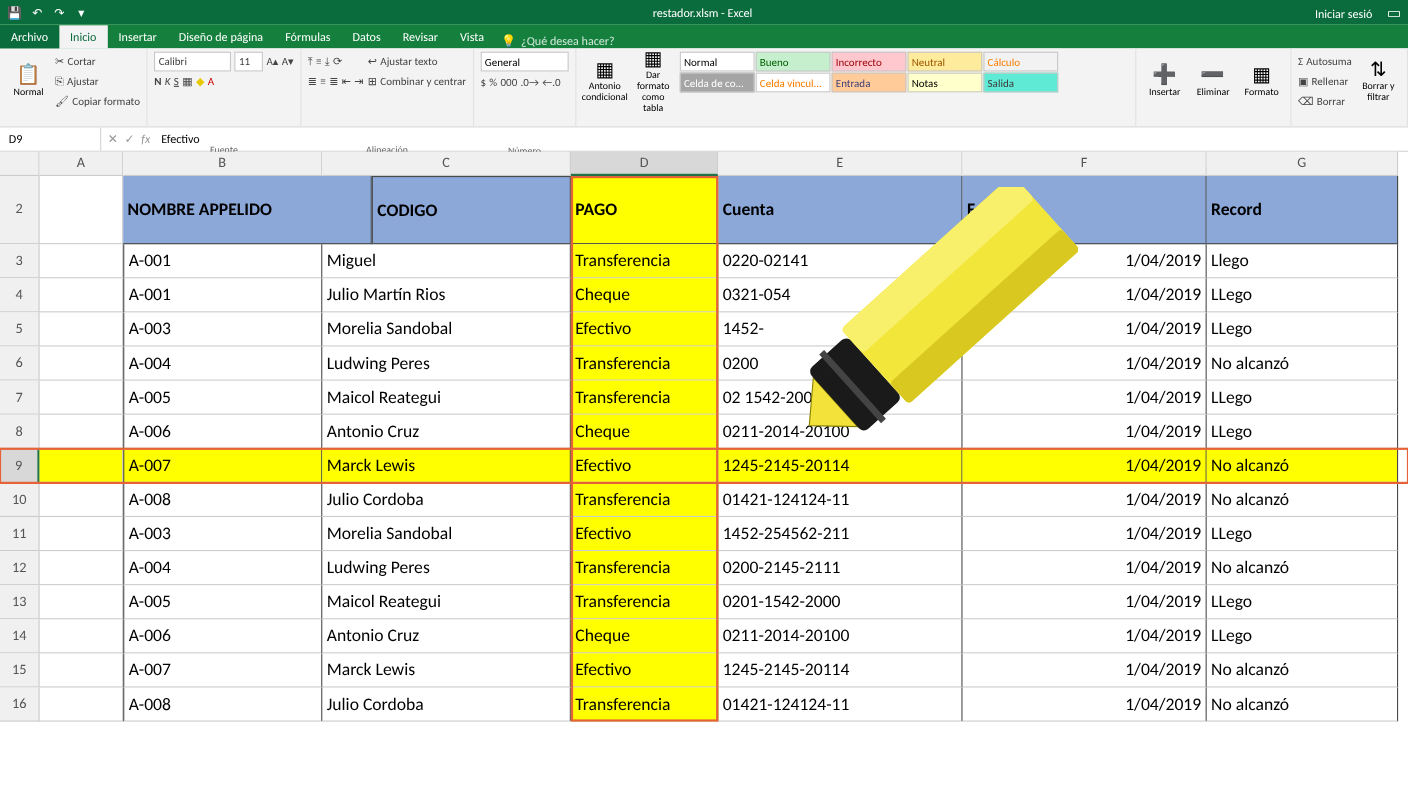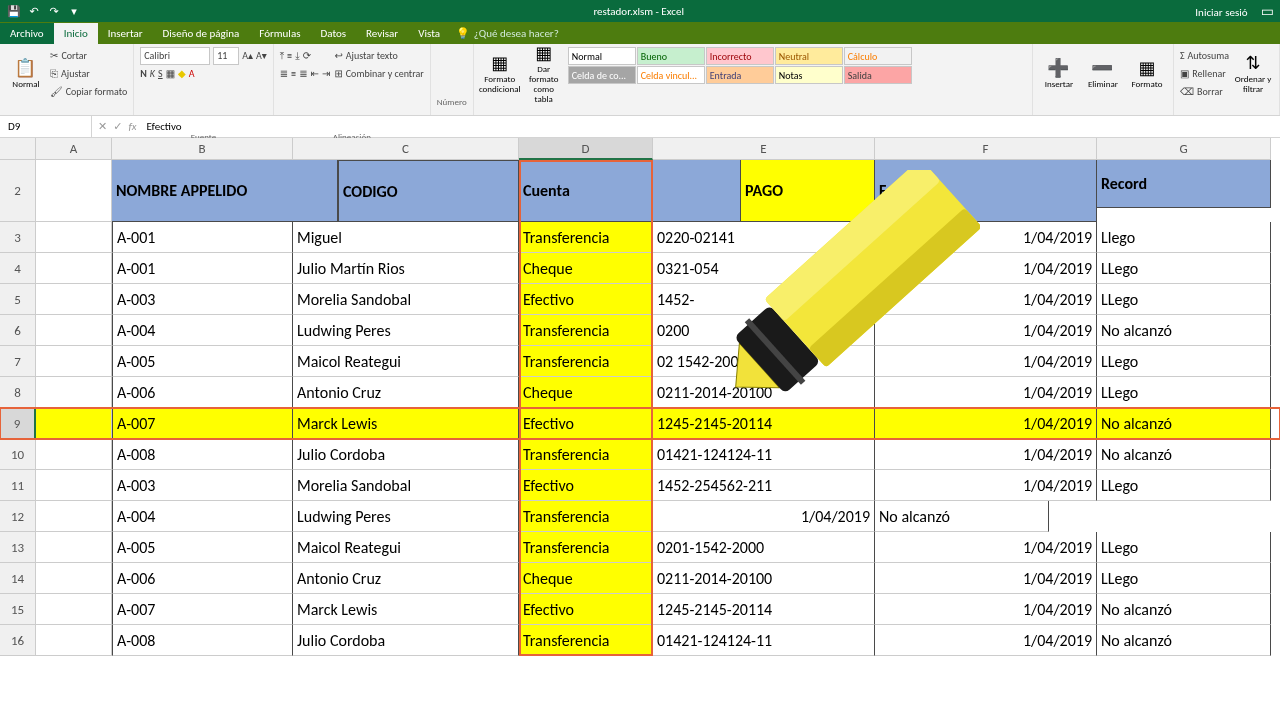--- a/index.html
+++ b/index.html
@@ -6,21 +6,21 @@
 body { width: 1280px; height: 720px; background: #fff; overflow: hidden; position: relative; font-size: 12px; }
 
 
 .titlebar { height: 22px; background: #0a6b3d; color: #fff; display: flex; align-items: center; font-size: 11px; }
 .titlebar-left { display: flex; gap: 4px; padding-left: 6px; }
 .titlebar-left span { width: 16px; text-align: center; }
 .titlebar-center { flex: 1; text-align: center; }
 .titlebar-right { padding-right: 6px; font-size: 14px; }
 
 
-.ribbon-tabs { height: 22px; background: #4d7c0f; display: flex; align-items: center; color: #fff; font-size: 11px; }
+.ribbon-tabs { height: 22px; background: #15803d; display: flex; align-items: flex-end; color: #fff; font-size: 11px; }
 .rtab { padding: 4px 10px; cursor: pointer; }
 .rtab.file { background: #0a6b3d; }
 .rtab.active { background: #f3f3f3; color: #0a6b3d; }
 .ribbon-tell { display: flex; align-items: center; gap: 4px; padding-left: 6px; color: #d0e8d8; }
 .ribbon-right { margin-left: auto; padding-right: 10px; display: flex; align-items: center; }
 
 
 .ribbon { height: 72px; background: #f3f3f3; border-bottom: 1px solid #d4d4d4; display: flex; font-size: 10px; }
 .rgroup { border-right: 1px solid #e1e1e1; padding: 3px 6px 0 6px; display: flex; flex-direction: column; }
 .rgroup-body { flex: 1; display: flex; gap: 4px; align-items: flex-start; }
@@ -170,44 +170,56 @@
         <div class="rrow">
             <span>⊞</span>
             <span>Combinar y centrar</span>
           </div>
       </div>
     </div>
     <div class="rgroup-label">Alineación</div>
   </div>
 
   <div class="rgroup">
+    <div class="rgroup-body">
+      <div class="rcol">
+        <div class="rsel" style="width:80px">General</div>
+        <div class="rrow">
+          <span>$</span>
+          <span>%</span>
+          <span>000</span>
+          <span>.0→</span>
+          <span>←.0</span>
+        </div>
+      </div>
+    </div>
     <div class="rgroup-label">Número</div>
   </div>
 
   <div class="rgroup" style="flex:1">
     <div class="rgroup-body">
       <div class="rbtn-big">
           <span class="ic">▦</span>
-          <span class="txt">Formato condicional</span>
+          <span class="txt">Antonio condicional</span>
         </div>
       <div class="rbtn-big">
           <span class="ic">▦</span>
           <span class="txt">Dar formato como tabla</span>
         </div>
       <div id="styles-grid" style="display:grid;grid-template-columns:repeat(5,68px);gap:1px">
           <div class="style-swatch" style="background: rgb(255, 255, 255); color: rgb(0, 0, 0);">Normal</div>
           <div class="style-swatch" style="background: rgb(198, 239, 206); color: rgb(0, 97, 0);">Bueno</div>
           <div class="style-swatch" style="background: rgb(255, 199, 206); color: rgb(156, 0, 6);">Incorrecto</div>
           <div class="style-swatch" style="background: rgb(255, 235, 156); color: rgb(156, 87, 0);">Neutral</div>
           <div class="style-swatch" style="background: rgb(242, 242, 242); color: rgb(250, 125, 0);">Cálculo</div>
           <div class="style-swatch" style="background: rgb(165, 165, 165); color: rgb(255, 255, 255);">Celda de co...</div>
           <div class="style-swatch" style="background: rgb(255, 255, 255); color: rgb(250, 125, 0);">Celda vincul...</div>
           <div class="style-swatch" style="background: rgb(255, 204, 153); color: rgb(63, 63, 118);">Entrada</div>
           <div class="style-swatch" style="background: rgb(255, 255, 204); color: rgb(0, 0, 0);">Notas</div>
-          <div class="style-swatch" style="background: #fca5a5; color: rgb(63, 63, 63);">Salida</div>
+          <div class="style-swatch" style="background: #5eead4; color: rgb(63, 63, 63);">Salida</div>
         </div>
     </div>
     <div class="rgroup-label">Estilos</div>
   </div>
 
   <div class="rgroup">
     <div class="rgroup-body">
       <div class="rbtn-big">
           <span class="ic">➕</span>
           <span class="txt">Insertar</span>
@@ -235,21 +247,21 @@
             <span>▣</span>
             <span>Rellenar</span>
           </div>
         <div class="rrow">
             <span>⌫</span>
             <span>Borrar</span>
           </div>
       </div>
       <div class="rbtn-big">
           <span class="ic">⇅</span>
-          <span class="txt">Ordenar y filtrar</span>
+          <span class="txt">Borrar y filtrar</span>
         </div>
     </div>
     <div class="rgroup-label">Modificar</div>
   </div>
 </div>
 
 <div class="fbar">
   <div class="namebox">D9</div>
   <div class="fx-btns">
     <span>✕</span>
@@ -269,24 +281,24 @@
       <div class="ch" style="width: 222px;">E</div>
       <div class="ch" style="width: 222px;">F</div>
       <div class="ch" style="width: 174px;">G</div>
     </div>
     <div class="rowwrap">
       <div class="rh" style="height: 62px;">2</div>
       <div class="cells">
         <div class="cell" style="width: 76px; height: 62px;"></div>
         <div class="cell hdr" style="width: 226px; height: 62px;">NOMBRE APPELIDO</div>
         <div class="cell hdr first" style="width: 181px; height: 62px;">CODIGO</div>
+        <div class="cell hdr yellow" style="width: 134px; height: 62px;">PAGO</div>
         <div class="cell hdr" style="width: 222px; height: 62px;">Cuenta</div>
-        <div class="cell hdr yellow" style="width: 134px; height: 62px;">PAGO</div>
         <div class="cell hdr" style="width: 222px; height: 62px;">Fecha</div>
-        <div class="cell hdr" style="width: 174px; height: 48px;">Record</div>
+        <div class="cell hdr" style="width: 174px; height: 62px;">Record</div>
       </div>
     </div>
     <div class="rowwrap">
       <div class="rh" style="height: 31px;">3</div>
       <div class="cells">
         <div class="cell" style="width: 76px; height: 31px;"></div>
         <div class="cell data first" style="width: 181px; height: 31px;">A-001</div>
         <div class="cell data" style="width: 226px; height: 31px;">Miguel</div>
         <div class="cell data yellow" style="width: 134px; height: 31px;">Transferencia</div>
         <div class="cell data" style="width: 222px; height: 31px;">0220-02141</div>
@@ -390,20 +402,21 @@
         <div class="cell data" style="width: 174px; height: 31px;">LLego</div>
       </div>
     </div>
     <div class="rowwrap">
       <div class="rh" style="height: 31px;">12</div>
       <div class="cells">
         <div class="cell" style="width: 76px; height: 31px;"></div>
         <div class="cell data first" style="width: 181px; height: 31px;">A-004</div>
         <div class="cell data" style="width: 226px; height: 31px;">Ludwing Peres</div>
         <div class="cell data yellow" style="width: 134px; height: 31px;">Transferencia</div>
+        <div class="cell data" style="width: 222px; height: 31px;">0200-2145-2111</div>
         <div class="cell data right" style="width: 222px; height: 31px;">1/04/2019</div>
         <div class="cell data" style="width: 174px; height: 31px;">No alcanzó</div>
       </div>
     </div>
     <div class="rowwrap">
       <div class="rh" style="height: 31px;">13</div>
       <div class="cells">
         <div class="cell" style="width: 76px; height: 31px;"></div>
         <div class="cell data first" style="width: 181px; height: 31px;">A-005</div>
         <div class="cell data" style="width: 226px; height: 31px;">Maicol Reategui</div>

